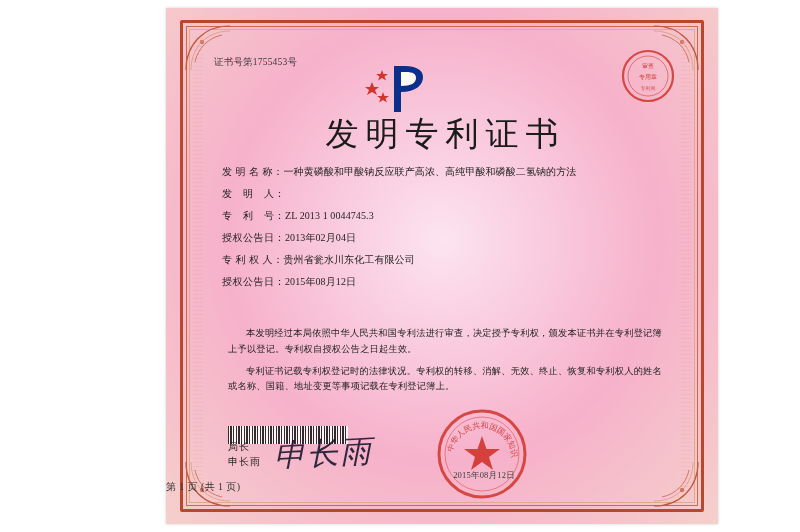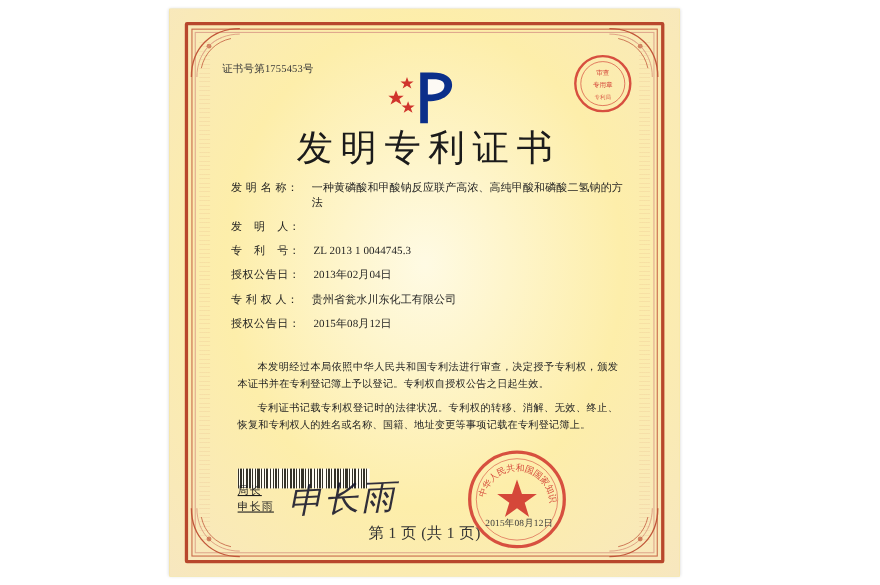--- a/index.html
+++ b/index.html
@@ -15,25 +15,25 @@
   #page {
     position: relative;
     width: 800px;
     height: 532px;
     background: #ffffff;
   }
 
   
   .sheet {
     position: absolute;
-    left: 154px;
+    left: 166px;
     top: 8px;
-    width: 464px;
+    width: 552px;
     height: 516px;
-    background: #fde047;
+    background: #ec4899;
     box-shadow: 0 0 3px rgba(0,0,0,0.18);
   }
 
   
   .paper-tint {
     position: absolute;
     inset: 0;
     background:
       radial-gradient(ellipse at 50% 45%, rgba(255,255,255,0.85) 0%, rgba(253,247,236,0.6) 55%, rgba(246,232,212,0.85) 100%);
     pointer-events: none;
@@ -149,21 +149,21 @@
   }
   .field-label {
     flex: 0 0 auto;
     white-space: nowrap;
     letter-spacing: 0.5px;
     color: #1e1e1e;
     text-align: center;
   }
   .field-value {
     flex: 1 1 auto;
-    margin-left: 12px;
+    margin-left: 0;
     color: #1e1e1e;
     letter-spacing: 0.1px;
     word-break: break-all;
   }
 
   
   .body-text {
     position: absolute;
     left: 62px;
     right: 56px;
@@ -195,21 +195,20 @@
   }
 
   
   .sig-block {
     position: absolute;
     left: 62px;
     top: 432px;
     font-size: 10px;
     color: #1e1e1e;
     line-height: 1.45;
-    text-decoration: underline;
   }
   .sig-block .l1 { letter-spacing: 1px; }
   .sig-block .l2 { letter-spacing: 1px; }
 
   .handwritten {
     position: absolute;
     left: 108px;
     top: 425px;
     font-size: 31px;
     color: #14142a;
@@ -246,22 +245,22 @@
     font-size: 8.5px;
     color: #3a3a3a;
     letter-spacing: 0.2px;
   }
 
   
   .footer {
     position: absolute;
     left: 0; right: 0;
     bottom: 30px;
-    text-align: center;
-    font-size: 14px;
+    text-align: left;
+    font-size: 10px;
     color: #333;
     letter-spacing: 0.4px;
   }
 </style>
 </head>
 <body>
 
 <div id="page">
 
   <div class="sheet">

